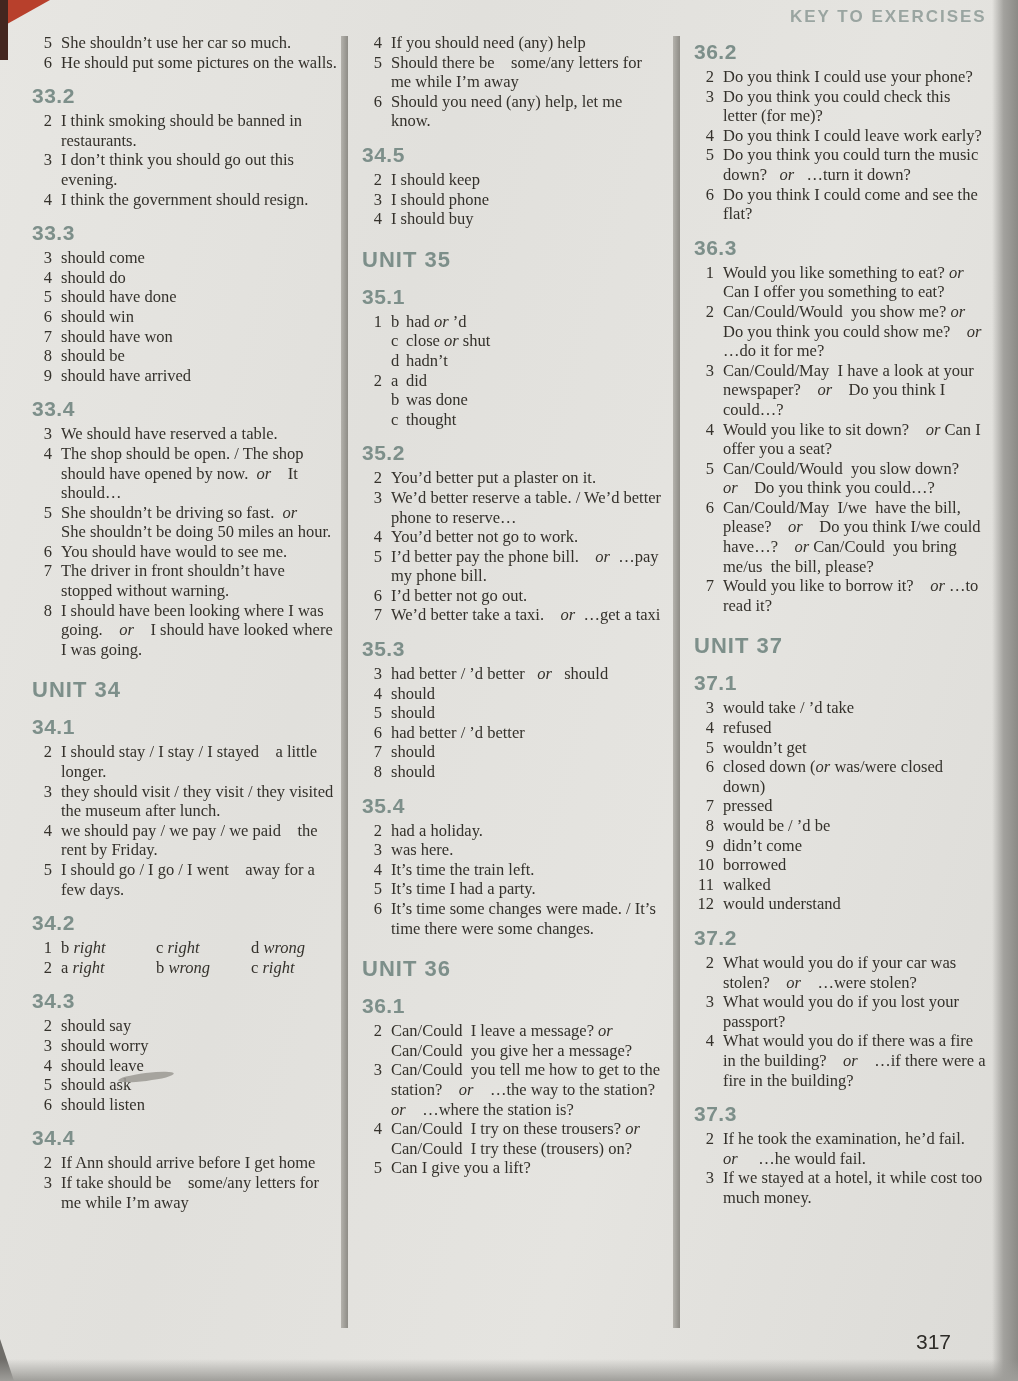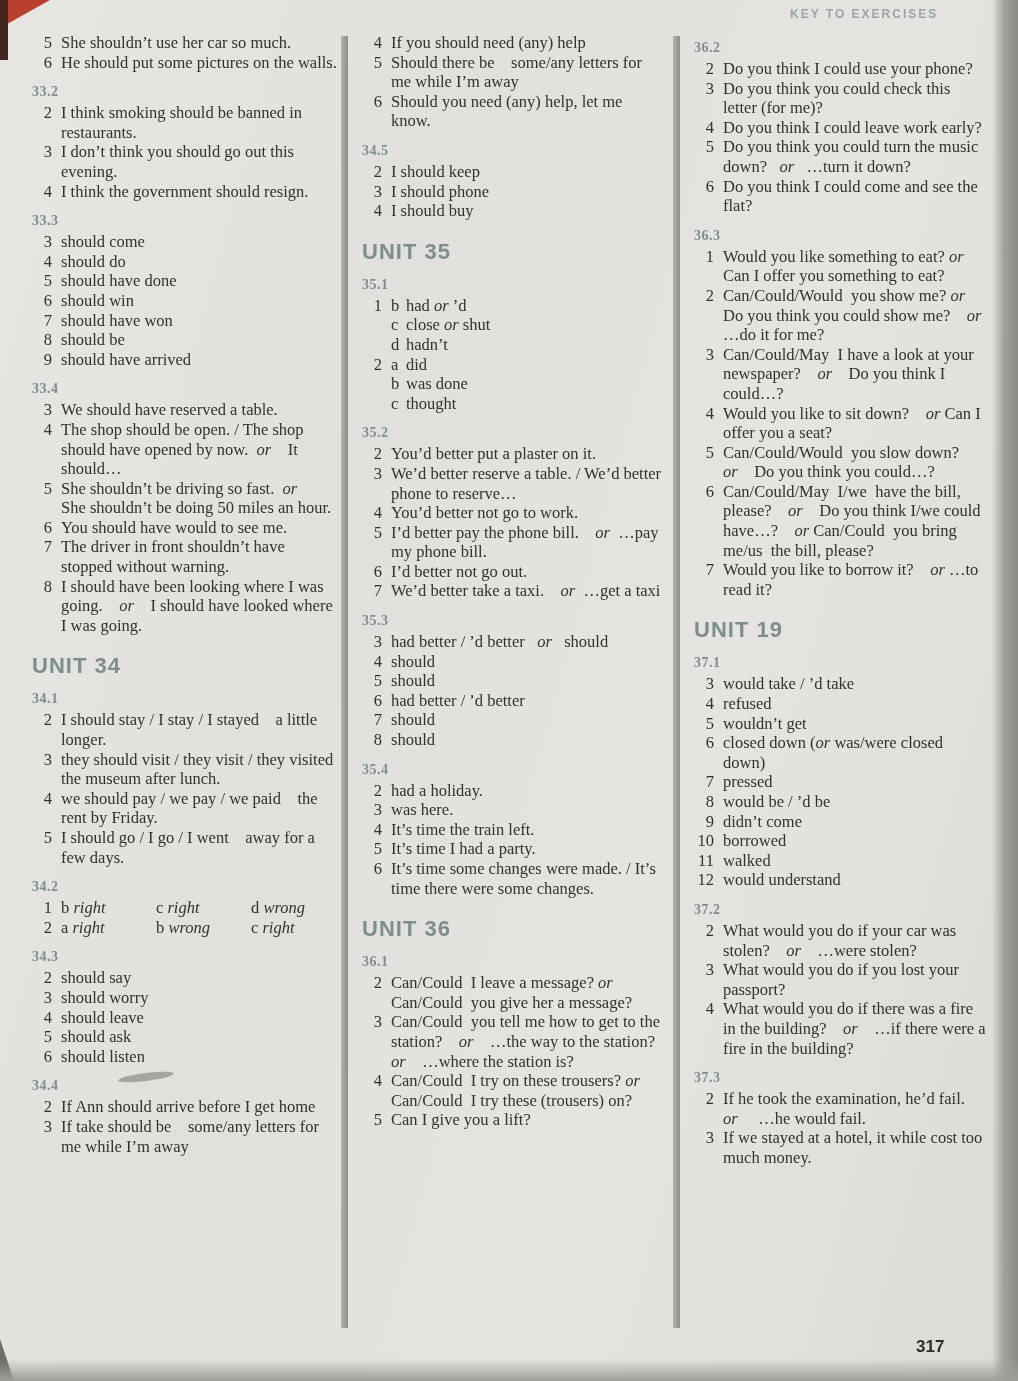--- a/index.html
+++ b/index.html
@@ -3,48 +3,48 @@
 <meta charset="utf-8">
 <style>
   html,body{margin:0;padding:0;background:#777;}
   .page{
     position:relative;width:1018px;height:1381px;overflow:hidden;
     background:linear-gradient(105deg,#e7e6e2 0%,#e1e0dc 35%,#e5e4e0 65%,#dcdbd7 100%);
     font-family:"Liberation Serif",serif;color:#34312b;
   }
   .header-title{
     position:absolute;top:7px;left:790px;
-    font-family:"Liberation Sans",sans-serif;font-weight:bold;font-size:12px;
+    font-family:"Liberation Sans",sans-serif;font-weight:bold;font-size:17px;
     letter-spacing:2px;color:#9aa5a1;
   }
   .col{position:absolute;top:33px;}
   .col1{left:32px;width:306px;}
   .col2{left:362px;width:302px;}
   .col3{left:694px;top:40px;width:294px;}
   .rule{position:absolute;width:7px;background:linear-gradient(to right,#b4b2ac,#8e8c86);}
   .rule1{left:341px;top:36px;height:1292px;}
   .rule2{left:673px;top:36px;height:1292px;}
   .unit-head{
     font-family:"Liberation Sans",sans-serif;font-weight:bold;font-size:22px;
     letter-spacing:1px;color:#7d8f8a;margin:18px 0 6px;
   }
   .sec-head{
-    font-family:Liberation Serif, serif;font-weight:bold;font-size:14px;
+    font-family:Liberation Sans, sans-serif;font-weight:bold;font-size:21px;
     letter-spacing:.5px;color:#7d8f8a;margin:12px 0 3px;
   }
   .col > :first-child{margin-top:0;}
   .item,.row3{display:flex;font-size:16.5px;line-height:19.6px;}
   .num{flex:0 0 20px;text-align:right;margin-right:9px;}
   .letter{flex:0 0 15px;}
   .txt{flex:1;white-space:pre-wrap;}
   .cells .cell{display:inline-block;width:95px;}
   .cells .cell:last-child{width:auto;text-align:right;}
   .page-num{
     position:absolute;top:1330px;left:916px;
-    font-family:"Liberation Sans",sans-serif;font-weight:bold;font-size:17px;color:#2e2c28;margin-top:7px;
+    font-family:"Liberation Sans",sans-serif;font-weight:normal;font-size:21px;color:#2e2c28;
   }
   .right-edge{position:absolute;right:0;top:0;width:26px;height:100%;
     background:linear-gradient(to right,rgba(150,148,144,0),#a3a29e 45%,#8b8a86);}
   .bottom-edge{position:absolute;left:0;bottom:0;width:100%;height:22px;
     background:linear-gradient(to bottom,rgba(150,148,144,0),#9f9e9a);}
   .corner-red{position:absolute;left:0;top:0;width:50px;height:28px;background:#b8402c;
     clip-path:polygon(0 0,100% 0,0 100%);}
   .corner-dark{position:absolute;left:0;top:0;width:8px;height:60px;background:#43261f;}
   .corner-bl{position:absolute;left:0;bottom:0;width:14px;height:42px;background:#6f6d69;
     clip-path:polygon(0 0,100% 100%,0 100%);}
@@ -386,21 +386,21 @@
         <span class="txt">Can/Could/Would  you slow down?    <i>or</i>    Do you think you could…?</span>
       </div>
       <div class="item">
         <span class="num">6</span>
         <span class="txt">Can/Could/May  I/we  have the bill, please?    <i>or</i>    Do you think I/we could have…?    <i>or</i> Can/Could  you bring  me/us  the bill, please?</span>
       </div>
       <div class="item">
         <span class="num">7</span>
         <span class="txt">Would you like to borrow it?    <i>or</i> …to read it?</span>
       </div>
-      <div class="unit-head">UNIT 19</div>
+      <div class="unit-head">UNIT 37</div>
       <div class="sec-head">37.1</div>
       <div class="item">
         <span class="num">3</span>
         <span class="txt">would take / ’d take</span>
       </div>
       <div class="item">
         <span class="num">4</span>
         <span class="txt">refused</span>
       </div>
       <div class="item">

